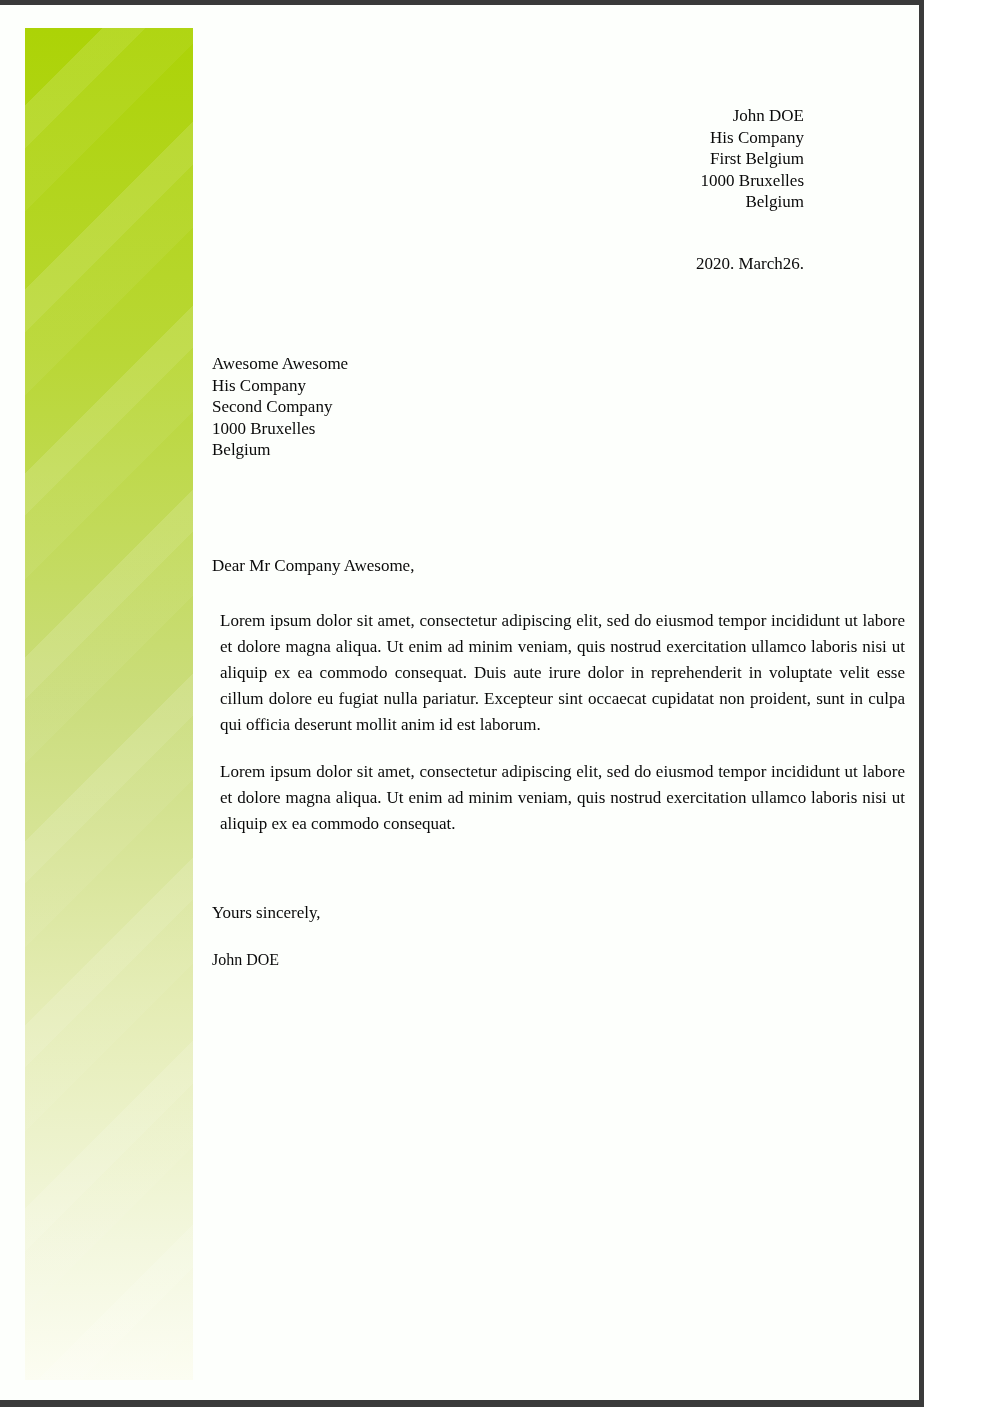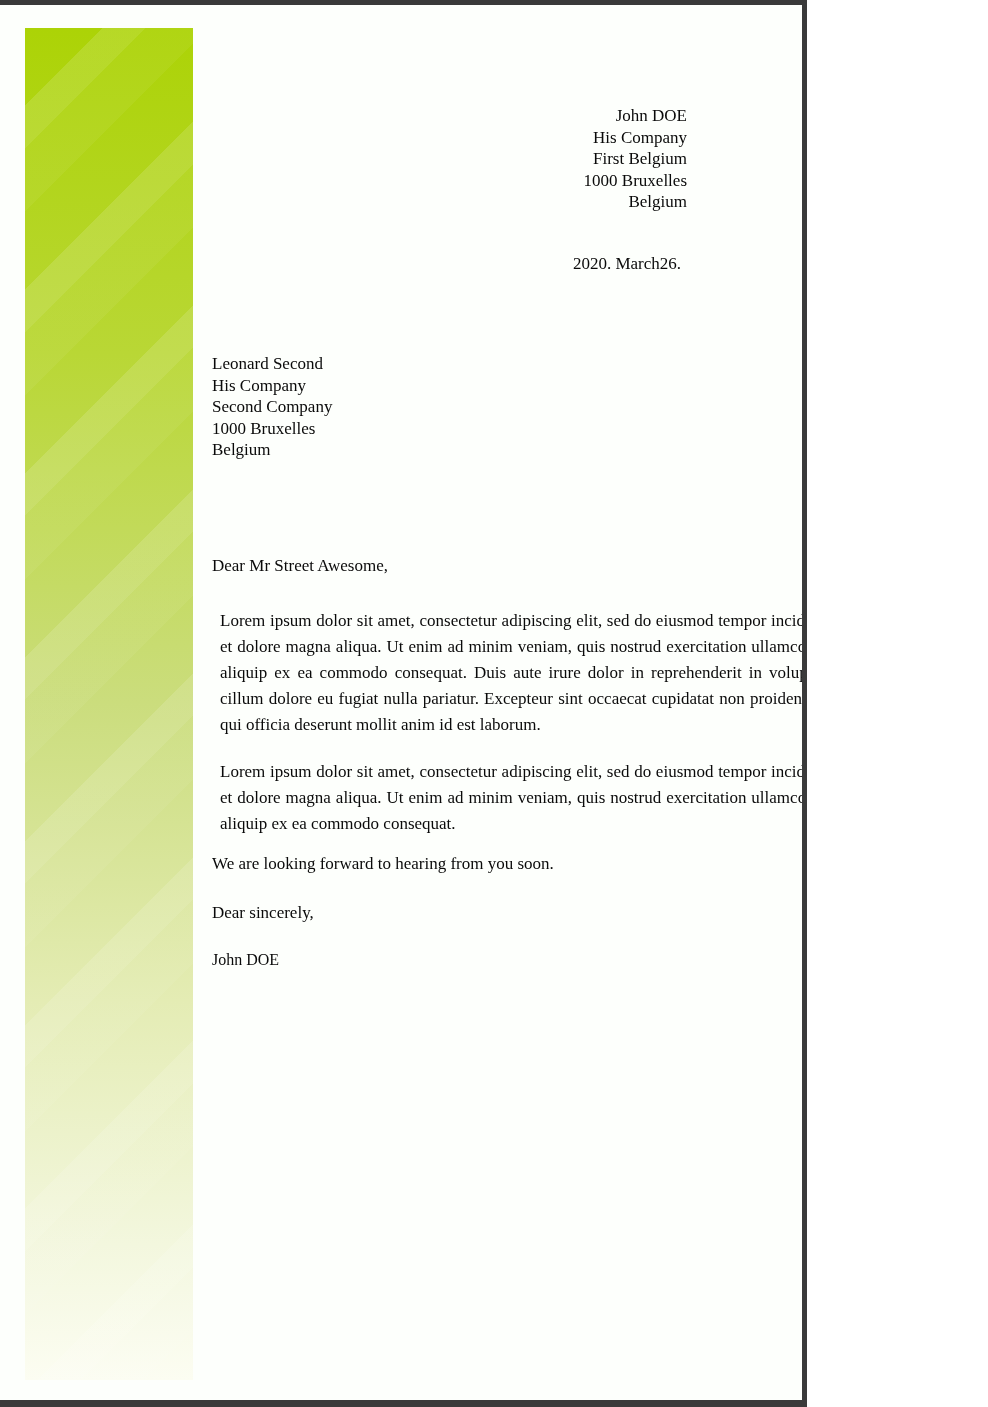--- a/index.html
+++ b/index.html
@@ -3,21 +3,21 @@
 <meta charset="utf-8">
 <style>
   html, body {
     margin: 0;
     padding: 0;
     background: #ffffff;
     font-family: "Liberation Serif", "DejaVu Serif", serif;
   }
   .page {
     position: relative;
-    width: 807px;
+    width: 924px;
     height: 1407px;
     box-sizing: border-box;
     background: var(--page-background, #fdfffc);
     border-top: 5px solid var(--frame-gray, #3a3a3a);
     border-right: 5px solid var(--frame-gray, #3a3a3a);
     border-bottom: 7px solid var(--frame-gray, #3a3a3a);
     overflow: hidden;
     color: var(--text-black, #0a0a0a);
   }
   .gradient-bar {
@@ -44,21 +44,21 @@
   }
   .block { position: absolute; font-size: 17px; }
   .addr { line-height: 21.5px; }
   .sender-block {
     top: 100px;
     right: 115px;
     text-align: right;
   }
   .date-line {
     top: 248px;
-    right: 121px;
+    right: 115px;
     text-align: right;
   }
   .recipient-block {
     top: 348px;
     left: 212px;
     text-align: left;
   }
   .salutation {
     top: 550px;
     left: 212px;
@@ -88,32 +88,31 @@
     <div>John DOE</div>
     <div>His Company</div>
     <div>First Belgium</div>
     <div>1000 Bruxelles</div>
     <div>Belgium</div>
   </div>
 
   <div class="block addr date-line">2020. March26.</div>
 
   <div class="block addr recipient-block">
-    <div>Leonard Second</div>
+    <div>Awesome Awesome</div>
     <div>His Company</div>
     <div>Second Company</div>
     <div>1000 Bruxelles</div>
     <div>Belgium</div>
   </div>
 
-  <div class="block salutation">Dear Mr Street Awesome,</div>
+  <div class="block salutation">Dear Mr Company Awesome,</div>
 
   <p class="block body-par par-1">Lorem ipsum dolor sit amet, consectetur adipiscing elit, sed do eiusmod tempor incididunt ut labore et dolore magna aliqua. Ut enim ad minim veniam, quis nostrud exercitation ullamco laboris nisi ut aliquip ex ea commodo consequat. Duis aute irure dolor in reprehenderit in voluptate velit esse cillum dolore eu fugiat nulla pariatur. Excepteur sint occaecat cupidatat non proident, sunt in culpa qui officia deserunt mollit anim id est laborum.</p>
 
   <p class="block body-par par-2">Lorem ipsum dolor sit amet, consectetur adipiscing elit, sed do eiusmod tempor incididunt ut labore et dolore magna aliqua. Ut enim ad minim veniam, quis nostrud exercitation ullamco laboris nisi ut aliquip ex ea commodo consequat.</p>
 
-  <div class="block closing-line">We are looking forward to hearing from you soon.</div>
 
-  <div class="block valediction-line">Dear sincerely,</div>
+  <div class="block valediction-line">Yours sincerely,</div>
 
   <div class="block signature-line">John DOE</div>
 
 </div>
 
 </body></html>

